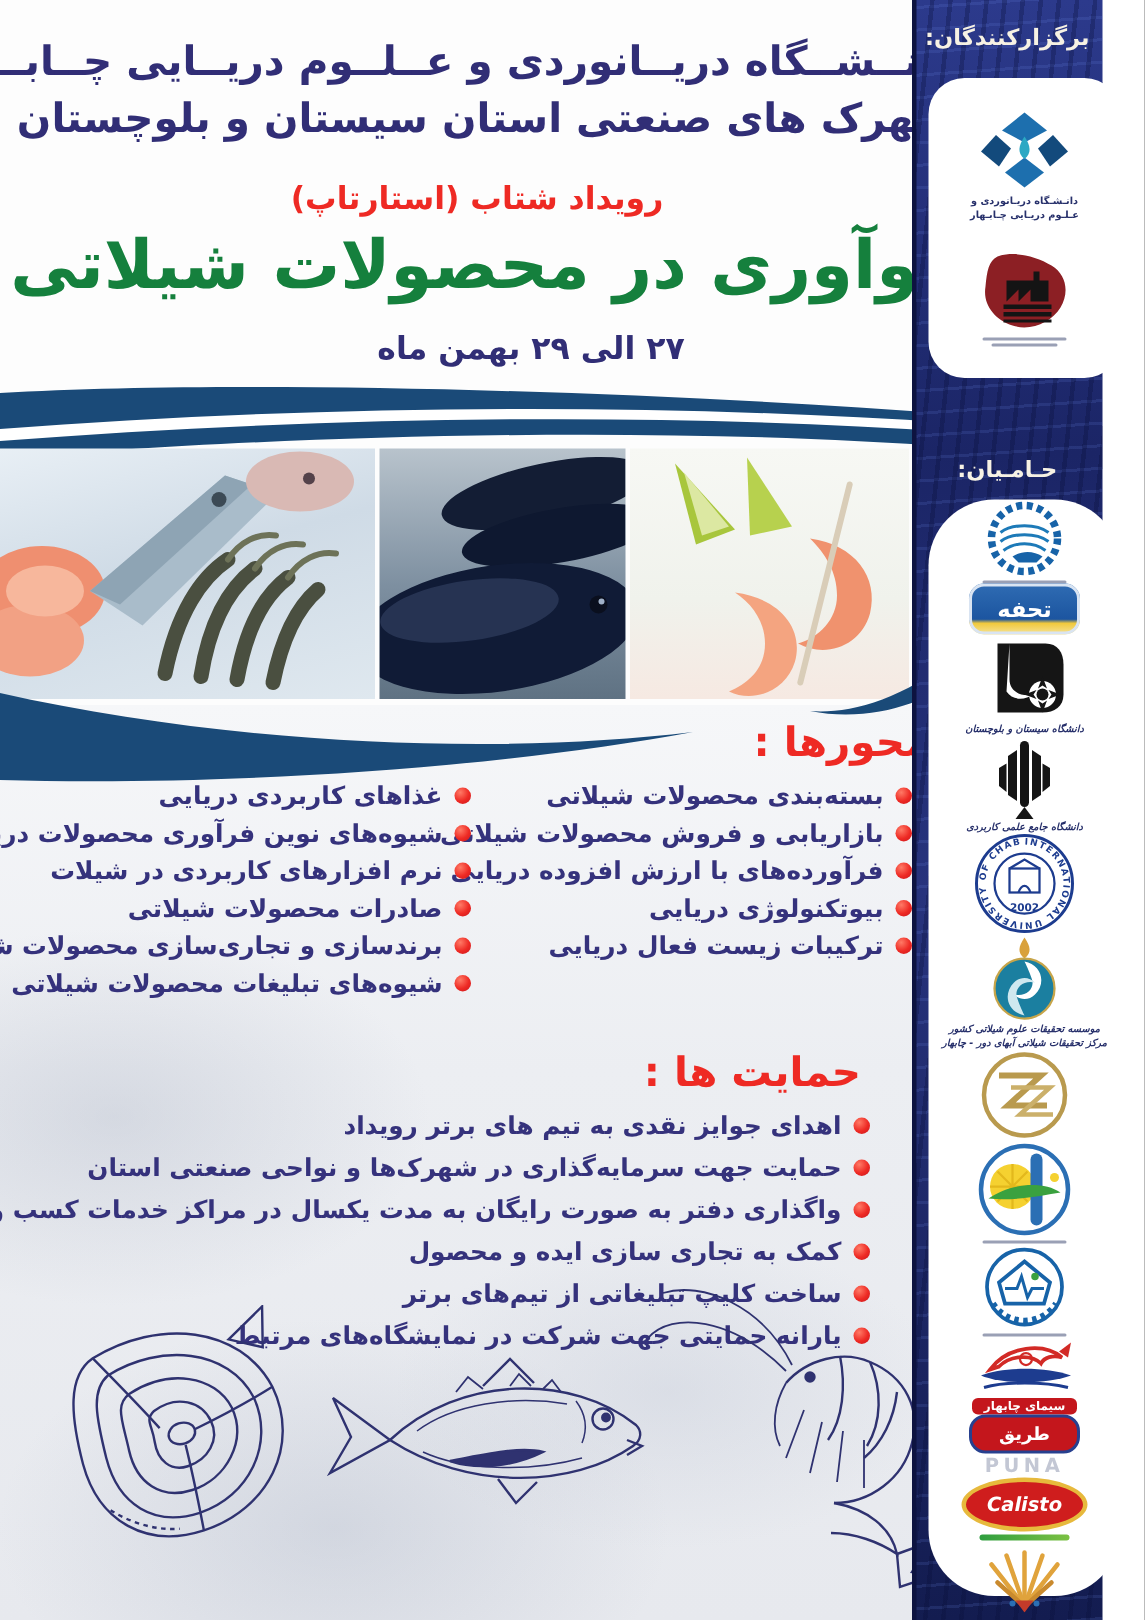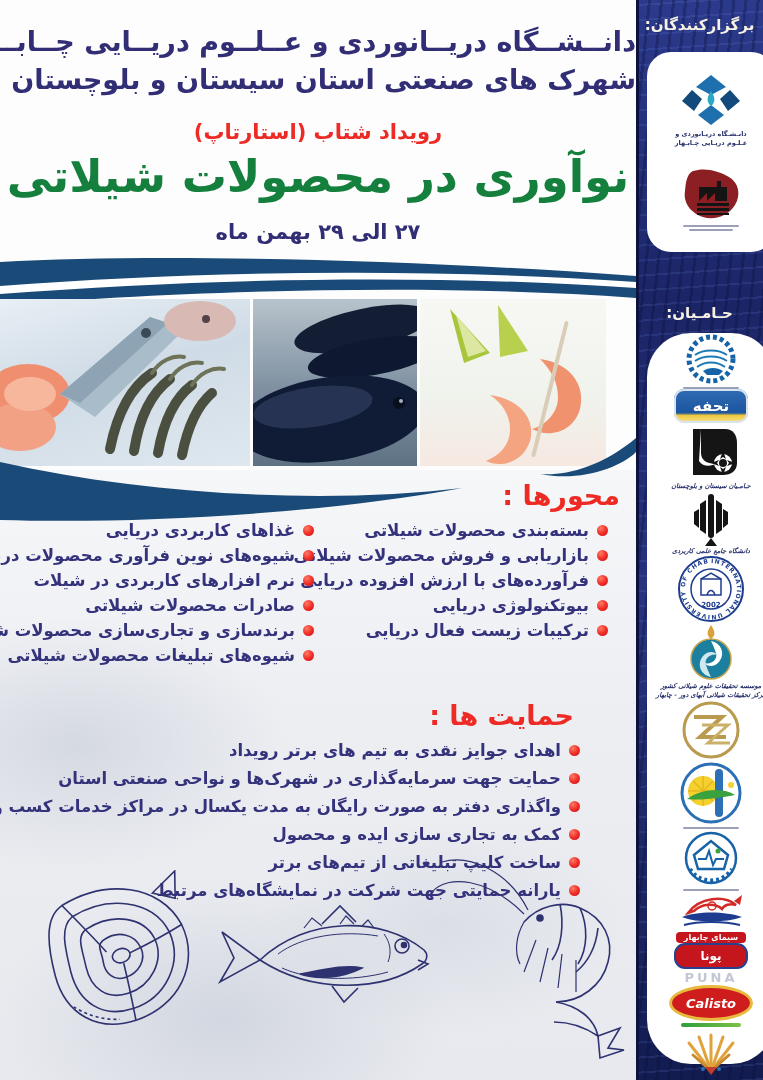--- a/index.html
+++ b/index.html
@@ -11,42 +11,42 @@
     background:
       radial-gradient(ellipse 300px 180px at 12% 45%, rgba(170,178,195,.35), transparent 70%),
       radial-gradient(ellipse 260px 150px at 70% 75%, rgba(180,188,205,.28), transparent 70%),
       radial-gradient(ellipse 320px 200px at 35% 90%, rgba(160,170,190,.30), transparent 70%),
       linear-gradient(180deg,#f6f7f9 0%,#eceef2 40%,#e7e9ee 100%);}
   .hdr{position:absolute;width:636px;text-align:center;direction:rtl;}
   .navyline{color:#312e76;font-weight:bold;font-size:27px;white-space:nowrap;}
   #org1{top:26px;} #org2{top:64px;}
   .eventtype{top:120px;color:#ee2a24;font-weight:bold;font-size:21px;}
   .bigtitle{top:150px;color:#15803d;font-weight:bold;font-size:45px;white-space:nowrap;}
-  .dateline{top:220px;color:#312e76;font-weight:bold;font-size:21px;}
+  .dateline{top:220px;color:#312e76;font-weight:bold;font-size:21px;padding-left:36px;}
   
   .photos{position:absolute;left:0;top:299px;width:636px;height:167px;display:flex;gap:3px;}
   .ph{position:relative;height:100%;overflow:hidden;}
   .ph svg{position:absolute;left:0;top:0;}
   .ph1{width:250px;background:linear-gradient(165deg,#e8eff5 0%,#cfdbe6 45%,#dfe8ef 100%);}
   .ph2{width:164px;background:linear-gradient(180deg,#b8c3cc 0%,#7d8fa0 55%,#5f7283 100%);}
   .ph3{width:186px;background:linear-gradient(180deg,#f7f8f4 0%,#f0f2ec 60%,#f6e9e2 100%);}
   .swoosh{position:absolute;pointer-events:none;}
   
   .redhead{position:absolute;direction:rtl;color:#ee2a24;font-weight:bold;font-size:27px;white-space:nowrap;}
   .col{position:absolute;direction:rtl;display:flex;flex-direction:column;align-items:flex-start;}
   .item{display:flex;align-items:center;gap:8px;height:25px;white-space:nowrap;}
   .dot{width:11px;height:11px;border-radius:50%;flex:0 0 11px;
     background:radial-gradient(circle at 35% 30%,#ff7a66 0%,#ee2a24 55%,#c8161d 100%);}
   .itxt{color:#35327c;font-weight:bold;font-size:16.5px;}
   .sup .item{height:28px;}
   .footer{position:absolute;left:0;top:1036px;width:636px;text-align:center;direction:rtl;
     color:#2c2a6e;font-weight:bold;font-size:17px;}
   .sketch{position:absolute;}
   
-  .sidebar{position:absolute;left:636px;top:0;width:127px;height:1080px;
+  .sidebar{position:absolute;left:608px;top:0;width:127px;height:1080px;
     background:
       repeating-linear-gradient(96deg, rgba(8,14,56,.30) 0 3px, rgba(8,14,56,0) 3px 12px),
       repeating-linear-gradient(-4deg, rgba(110,140,235,.15) 0 2px, transparent 2px 15px),
       linear-gradient(180deg,#2c3a8c 0%,#1b2566 28%,#27337d 55%,#131c50 100%);
     box-shadow:inset 3px 0 0 #0d1340;}
   .sidelabel{position:absolute;width:127px;text-align:center;direction:rtl;color:#f7f2e4;
     font-weight:bold;font-size:15px;}
   .card{position:absolute;left:11px;width:128px;background:#fff;display:flex;flex-direction:column;
     align-items:center;}
   .card.orgs{top:52px;height:200px;border-radius:24px;justify-content:space-evenly;}
@@ -313,21 +313,21 @@
       <div class="logo">
         <svg width="56" height="58">
           <path d="M10,6 H42 C50,6 54,12 54,20 V40 C54,48 48,52 40,52 H10 Z" fill="#151515"></path>
           <path d="M18,6 V30 C18,38 26,42 34,40 C28,44 20,44 16,38 Z" fill="#ffffff"></path>
           <circle cx="40" cy="40" r="9" fill="#ffffff"></circle>
           <g fill="#151515">
             <circle cx="40" cy="40" r="4"></circle>
             <path d="M40,28 L43,36 L40,34 L37,36 Z M40,52 L43,44 L40,46 L37,44 Z M28,40 L36,37 L34,40 L36,43 Z M52,40 L44,37 L46,40 L44,43 Z"></path>
           </g>
         </svg>
-        <div class="cap" style="font-style:italic">حـامـیان سیستان و بلوچستان</div>
+        <div class="cap" style="font-style:italic">دانشگاه سیستان و بلوچستان</div>
       </div>
 
       <div class="logo">
         <svg width="40" height="56">
           <g fill="#151515">
             <rect x="17" y="4" width="6" height="44" rx="3"></rect>
             <path d="M9,14 L15,10 L15,44 L9,40 Z"></path>
             <path d="M31,14 L25,10 L25,44 L31,40 Z"></path>
             <path d="M3,22 L8,19 L8,38 L3,34 Z"></path>
             <path d="M37,22 L32,19 L32,38 L37,34 Z"></path>
@@ -401,21 +401,21 @@
           <path d="M12,22 C24,6 48,4 60,14 C54,12 48,14 46,18 C40,12 26,12 18,20 Z" fill="none" stroke="#d22a26" stroke-width="2.5"></path>
           <path d="M58,10 L66,4 L64,14 Z" fill="#d22a26"></path>
           <circle cx="36" cy="15" r="4" fill="none" stroke="#d22a26" stroke-width="1.5"></circle>
           <path d="M6,26 C20,20 50,20 66,26 C50,32 20,32 6,26 Z" fill="#1d3c8f"></path>
           <path d="M8,34 C22,30 48,30 64,34" fill="none" stroke="#1d3c8f" stroke-width="2"></path>
         </svg>
         <div style="background:#c4161c;border-radius:4px;padding:1px 8px;color:#fff;font-size:8px;font-weight:bold;direction:rtl">سیمای چابهار</div>
       </div>
 
       <div class="logo">
-        <div class="puna">پونا</div>
+        <div class="puna">طریق</div>
         <div class="punaen">PUNA</div>
       </div>
 
       <div class="logo">
         <div class="calisto">Calisto</div>
         <div class="calswoosh"></div>
       </div>
 
       <div class="logo">
         <svg width="64" height="48">

